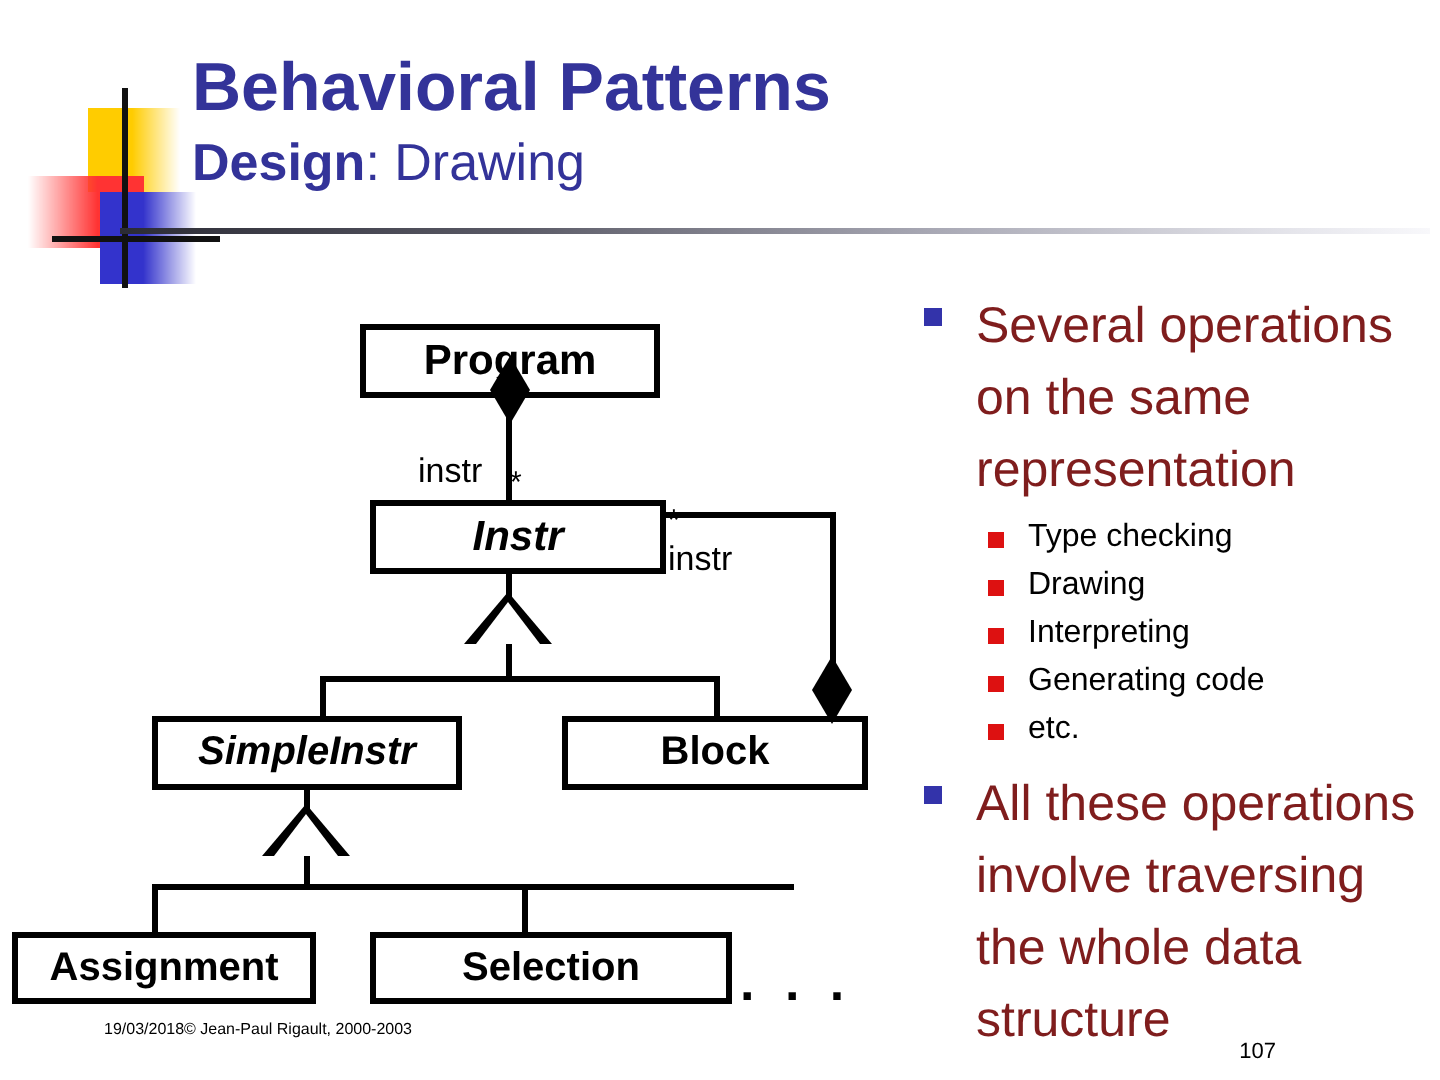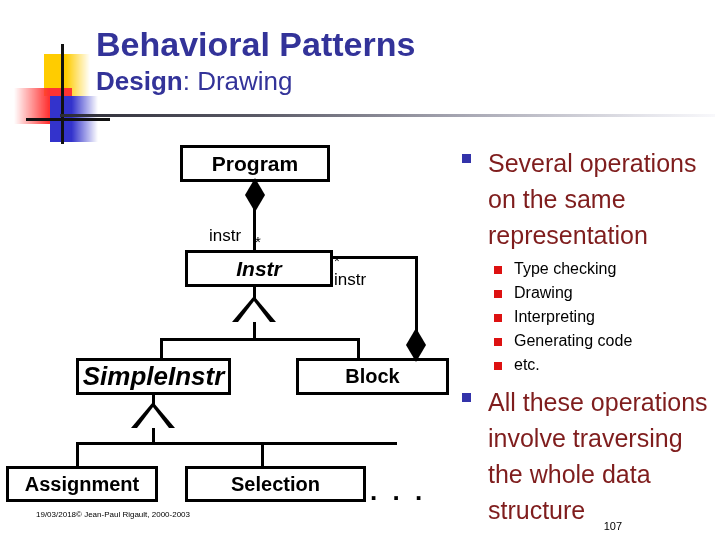--- a/index.html
+++ b/index.html
@@ -94,21 +94,21 @@
   }
   .b1 .btext { font-size: 25px; line-height: 36px; color: #7f1d1d; }
   .b2 { position: relative; padding-left: 62px; }
   .b2 .bullet-sq {
     position: absolute; left: 42px; top: 9px; width: 8px; height: 8px; background: #dd1111;
   }
   .b2 .btext { font-size: 16px; line-height: 24px; color: #000; }
   #sublist { margin-top: 3px; margin-bottom: 7px; }
 
   
-  #footer { position: absolute; left: 0; bottom: 0; width: 636px; height: 34px; }
+  #footer { position: absolute; left: 16px; bottom: 0; width: 636px; height: 34px; }
   #foot-left {
     position: absolute; left: 36px; top: 3px; width: 205px;
     font-size: 8px; line-height: 11px; color: #000;
   }
   #foot-center { position: absolute; left: 250px; top: 14px; font-size: 8.5px; color: #000; }
   #foot-right { position: absolute; right: 14px; top: 14px; font-size: 11px; color: #000; }
 </style>
 </head>
 <body>
 
@@ -123,21 +123,21 @@
   </div>
 
   <div id="title-block">
     <div id="title-main">Behavioral Patterns</div>
     <div id="subtitle"><b>Design</b><span>: Drawing</span></div>
   </div>
   <div id="title-rule"></div>
 
   <div id="diagram">
 
-    <div class="node" style="left:180px; top:15px; width:150px; height:37px; font-size:21px;">
+    <div class="node" style="left:180px; top:32px; width:150px; height:37px; font-size:21px;">
       <span>Program</span>
     </div>
 
     <div class="diamond" style="left:245px; top:48px;"></div>
     <div class="line vline" style="left:253px; top:78px; height:42px;"></div>
     <span class="mult" style="left:209px; top:96px;">instr</span>
     <span class="mult small" style="left:255px; top:103px;">*</span>
 
     <div class="node italic" style="left:185px; top:120px; width:148px; height:37px; font-size:21px;">
       <span>Instr</span>
@@ -149,25 +149,25 @@
     <span class="mult" style="left:334px; top:140px;">instr</span>
     <div class="diamond" style="left:406px; top:198px;"></div>
 
     <div class="line vline" style="left:253px; top:157px; height:12px;"></div>
     <div class="tri-open" style="left:254px; top:166px;"></div>
     <div class="line vline" style="left:253px; top:192px; height:18px;"></div>
     <div class="line hline" style="left:160px; top:208px; width:200px;"></div>
     <div class="line vline" style="left:160px; top:208px; height:22px;"></div>
     <div class="line vline" style="left:357px; top:208px; height:22px;"></div>
 
-    <div class="node italic" style="left:76px; top:228px; width:155px; height:37px; font-size:26px;align-items:flex-end;">
+    <div class="node italic" style="left:76px; top:228px; width:155px; height:37px; font-size:20px;">
       <span>SimpleInstr</span>
     </div>
 
-    <div class="node" style="left:281px; top:228px; width:153px; height:37px; font-size:20px;margin-left:15px;">
+    <div class="node" style="left:281px; top:228px; width:153px; height:37px; font-size:20px;">
       <span>Block</span>
     </div>
 
     <div class="line vline" style="left:152px; top:265px; height:10px;"></div>
     <div class="tri-open" style="left:153px; top:272px;"></div>
     <div class="line vline" style="left:152px; top:298px; height:16px;"></div>
     <div class="line hline" style="left:76px; top:312px; width:321px;"></div>
     <div class="line vline" style="left:76px; top:312px; height:24px;"></div>
     <div class="line vline" style="left:261px; top:312px; height:24px;"></div>
 

